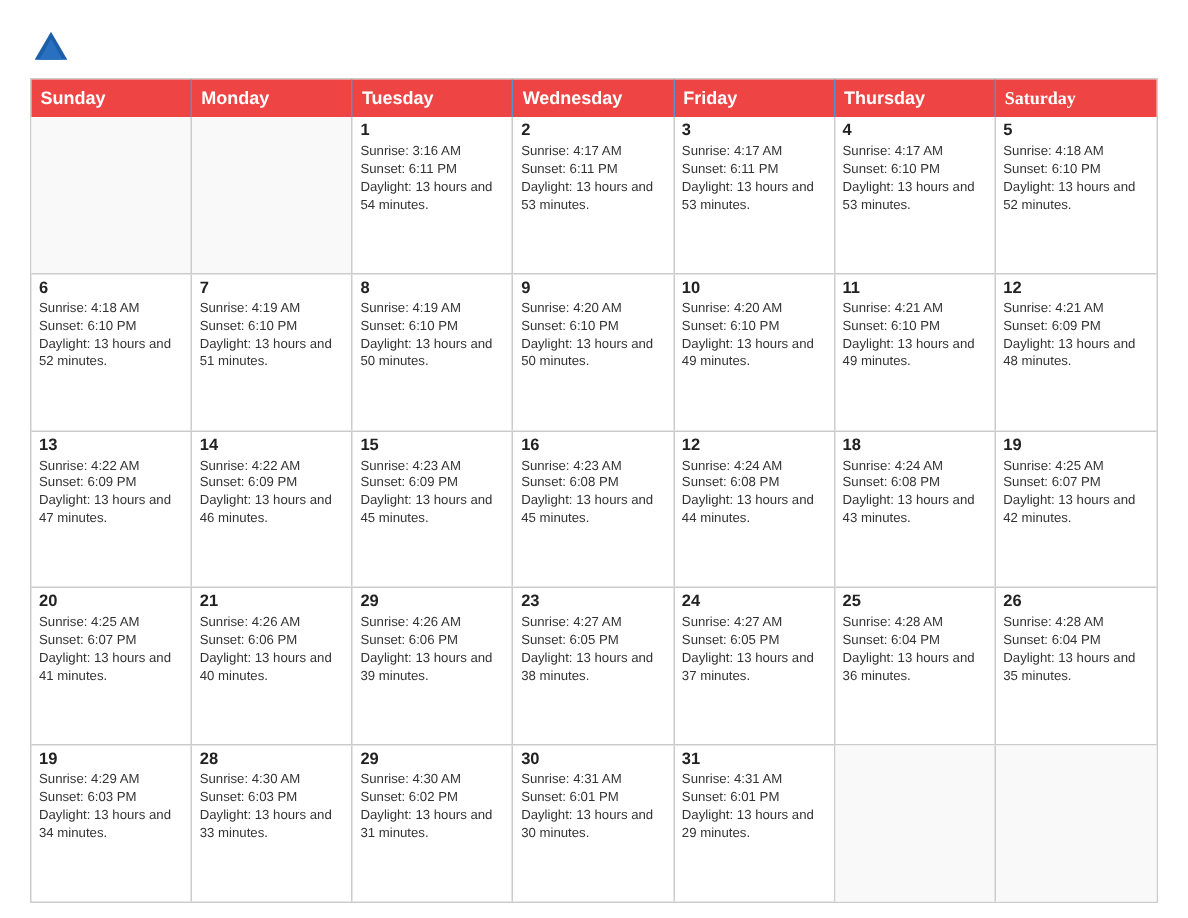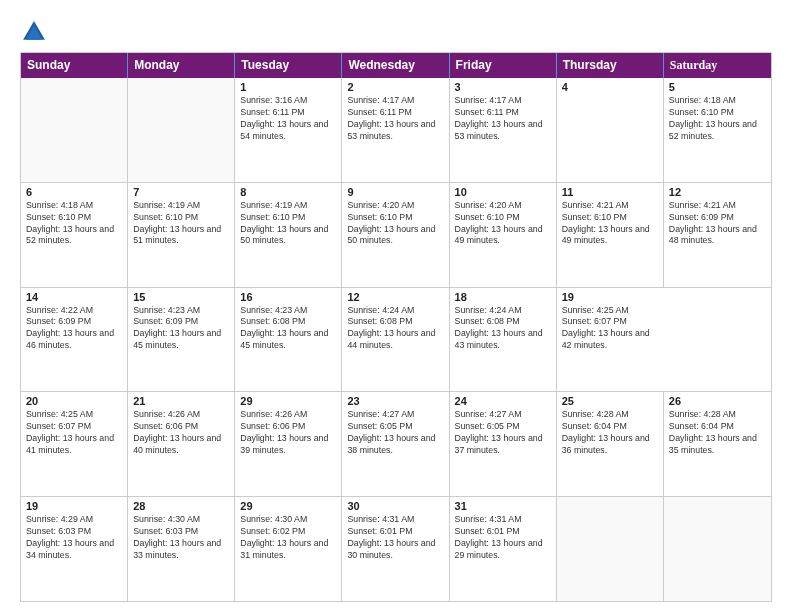--- a/index.html
+++ b/index.html
@@ -62,21 +62,21 @@
     }
     .calendar {
       flex: 1;
       display: flex;
       flex-direction: column;
       border: 1px solid #ccc;
     }
     .cal-header-row {
       display: grid;
       grid-template-columns: repeat(7, 1fr);
-      background: #701a75;
+      background: #ef4444;
     }
     .cal-header-cell {
       color: #fff;
       font-size: 12px;
       font-weight: bold;
       padding: 5px 6px;
       border-right: 1px solid #5590d0;
       text-align: left;
     }
     .cal-header-cell:last-child { border-right: none; font-family: Liberation Serif, serif; }
@@ -162,20 +162,23 @@
 Daylight: 13 hours and 53 minutes.</div>
           </div>
           <div class="cal-cell">
             <div class="day-num">3</div>
             <div class="cell-info">Sunrise: 4:17 AM
 Sunset: 6:11 PM
 Daylight: 13 hours and 53 minutes.</div>
           </div>
           <div class="cal-cell">
             <div class="day-num">4</div>
+            <div class="cell-info">Sunrise: 4:17 AM
+Sunset: 6:10 PM
+Daylight: 13 hours and 53 minutes.</div>
           </div>
           <div class="cal-cell">
             <div class="day-num">5</div>
             <div class="cell-info">Sunrise: 4:18 AM
 Sunset: 6:10 PM
 Daylight: 13 hours and 52 minutes.</div>
           </div>
         </div>
         <div class="cal-row">
           <div class="cal-cell">
@@ -215,20 +218,26 @@
 Daylight: 13 hours and 49 minutes.</div>
           </div>
           <div class="cal-cell">
             <div class="day-num">12</div>
             <div class="cell-info">Sunrise: 4:21 AM
 Sunset: 6:09 PM
 Daylight: 13 hours and 48 minutes.</div>
           </div>
         </div>
         <div class="cal-row">
+          <div class="cal-cell">
+            <div class="day-num">13</div>
+            <div class="cell-info">Sunrise: 4:22 AM
+Sunset: 6:09 PM
+Daylight: 13 hours and 47 minutes.</div>
+          </div>
           <div class="cal-cell">
             <div class="day-num">14</div>
             <div class="cell-info">Sunrise: 4:22 AM
 Sunset: 6:09 PM
 Daylight: 13 hours and 46 minutes.</div>
           </div>
           <div class="cal-cell">
             <div class="day-num">15</div>
             <div class="cell-info">Sunrise: 4:23 AM
 Sunset: 6:09 PM

